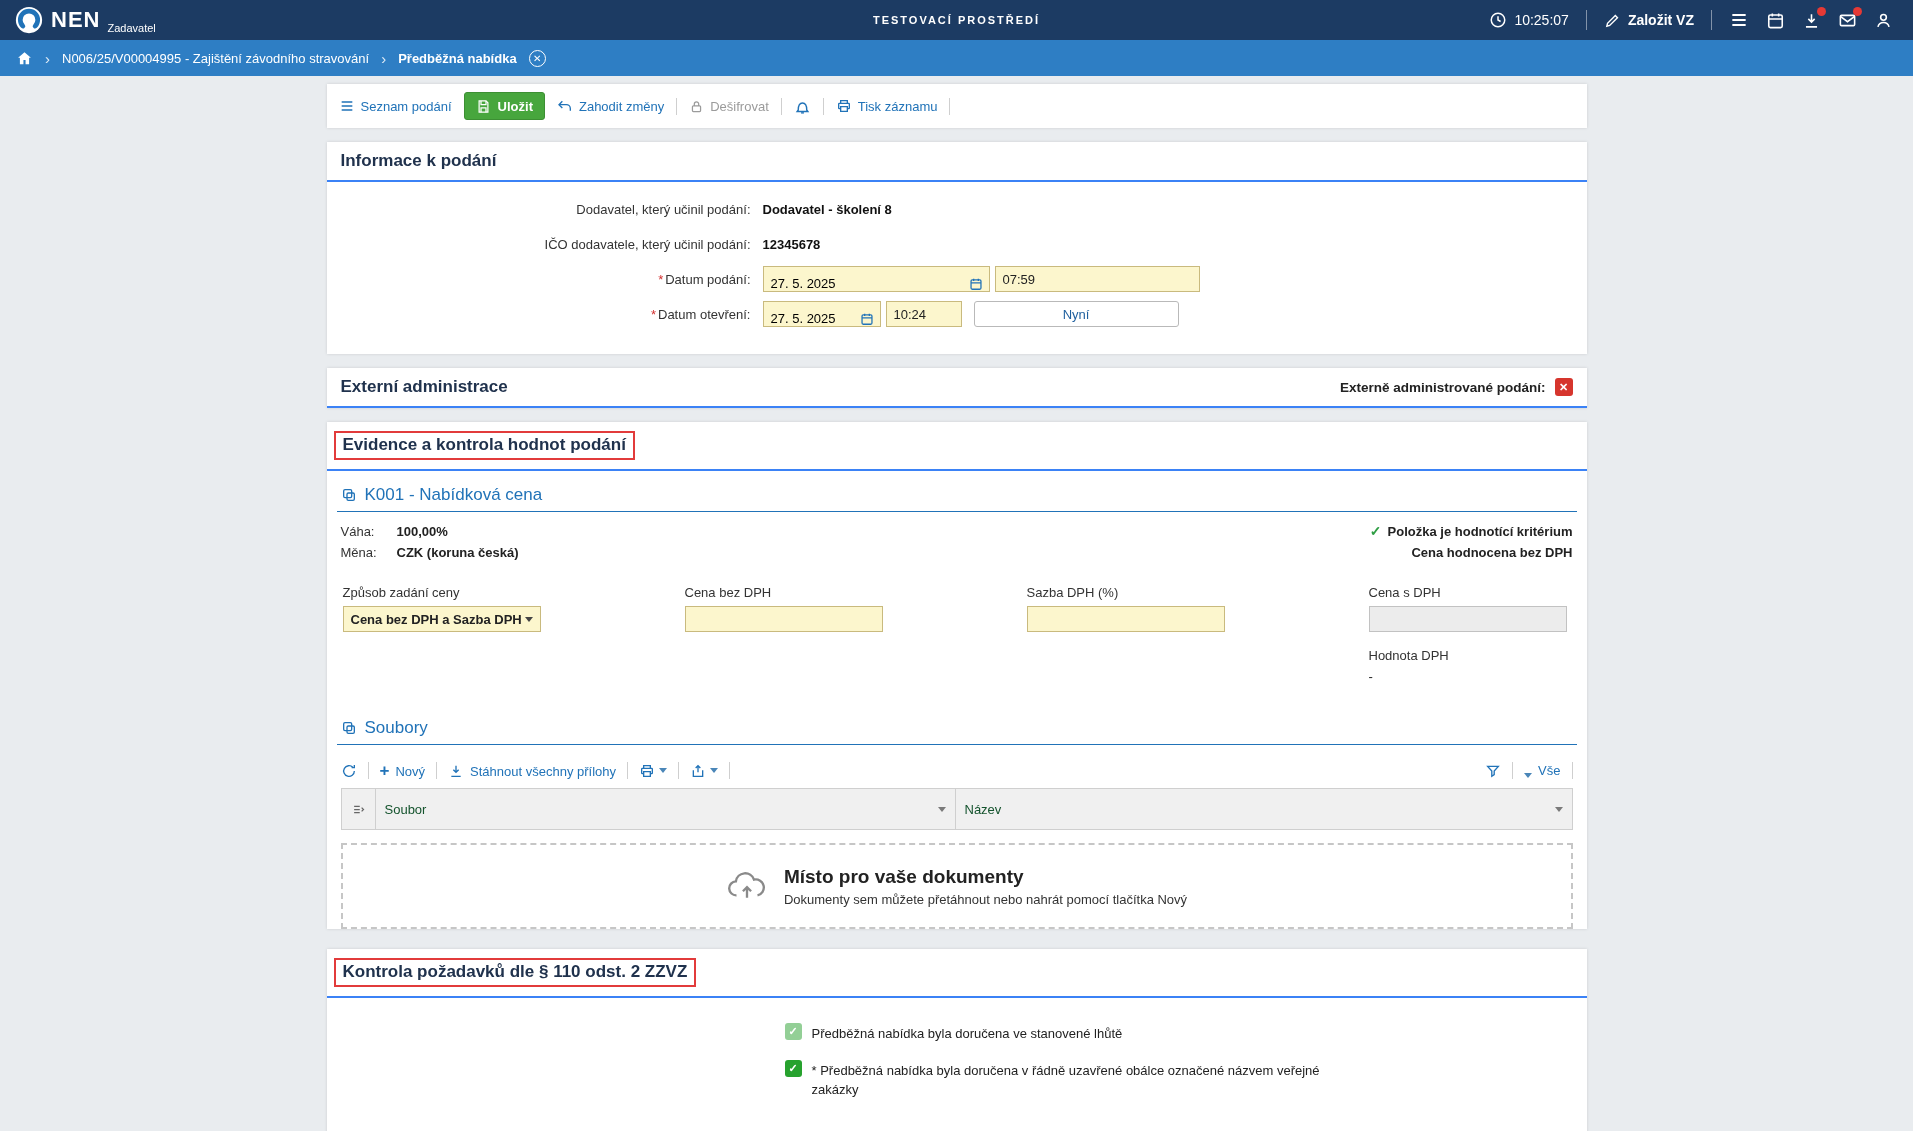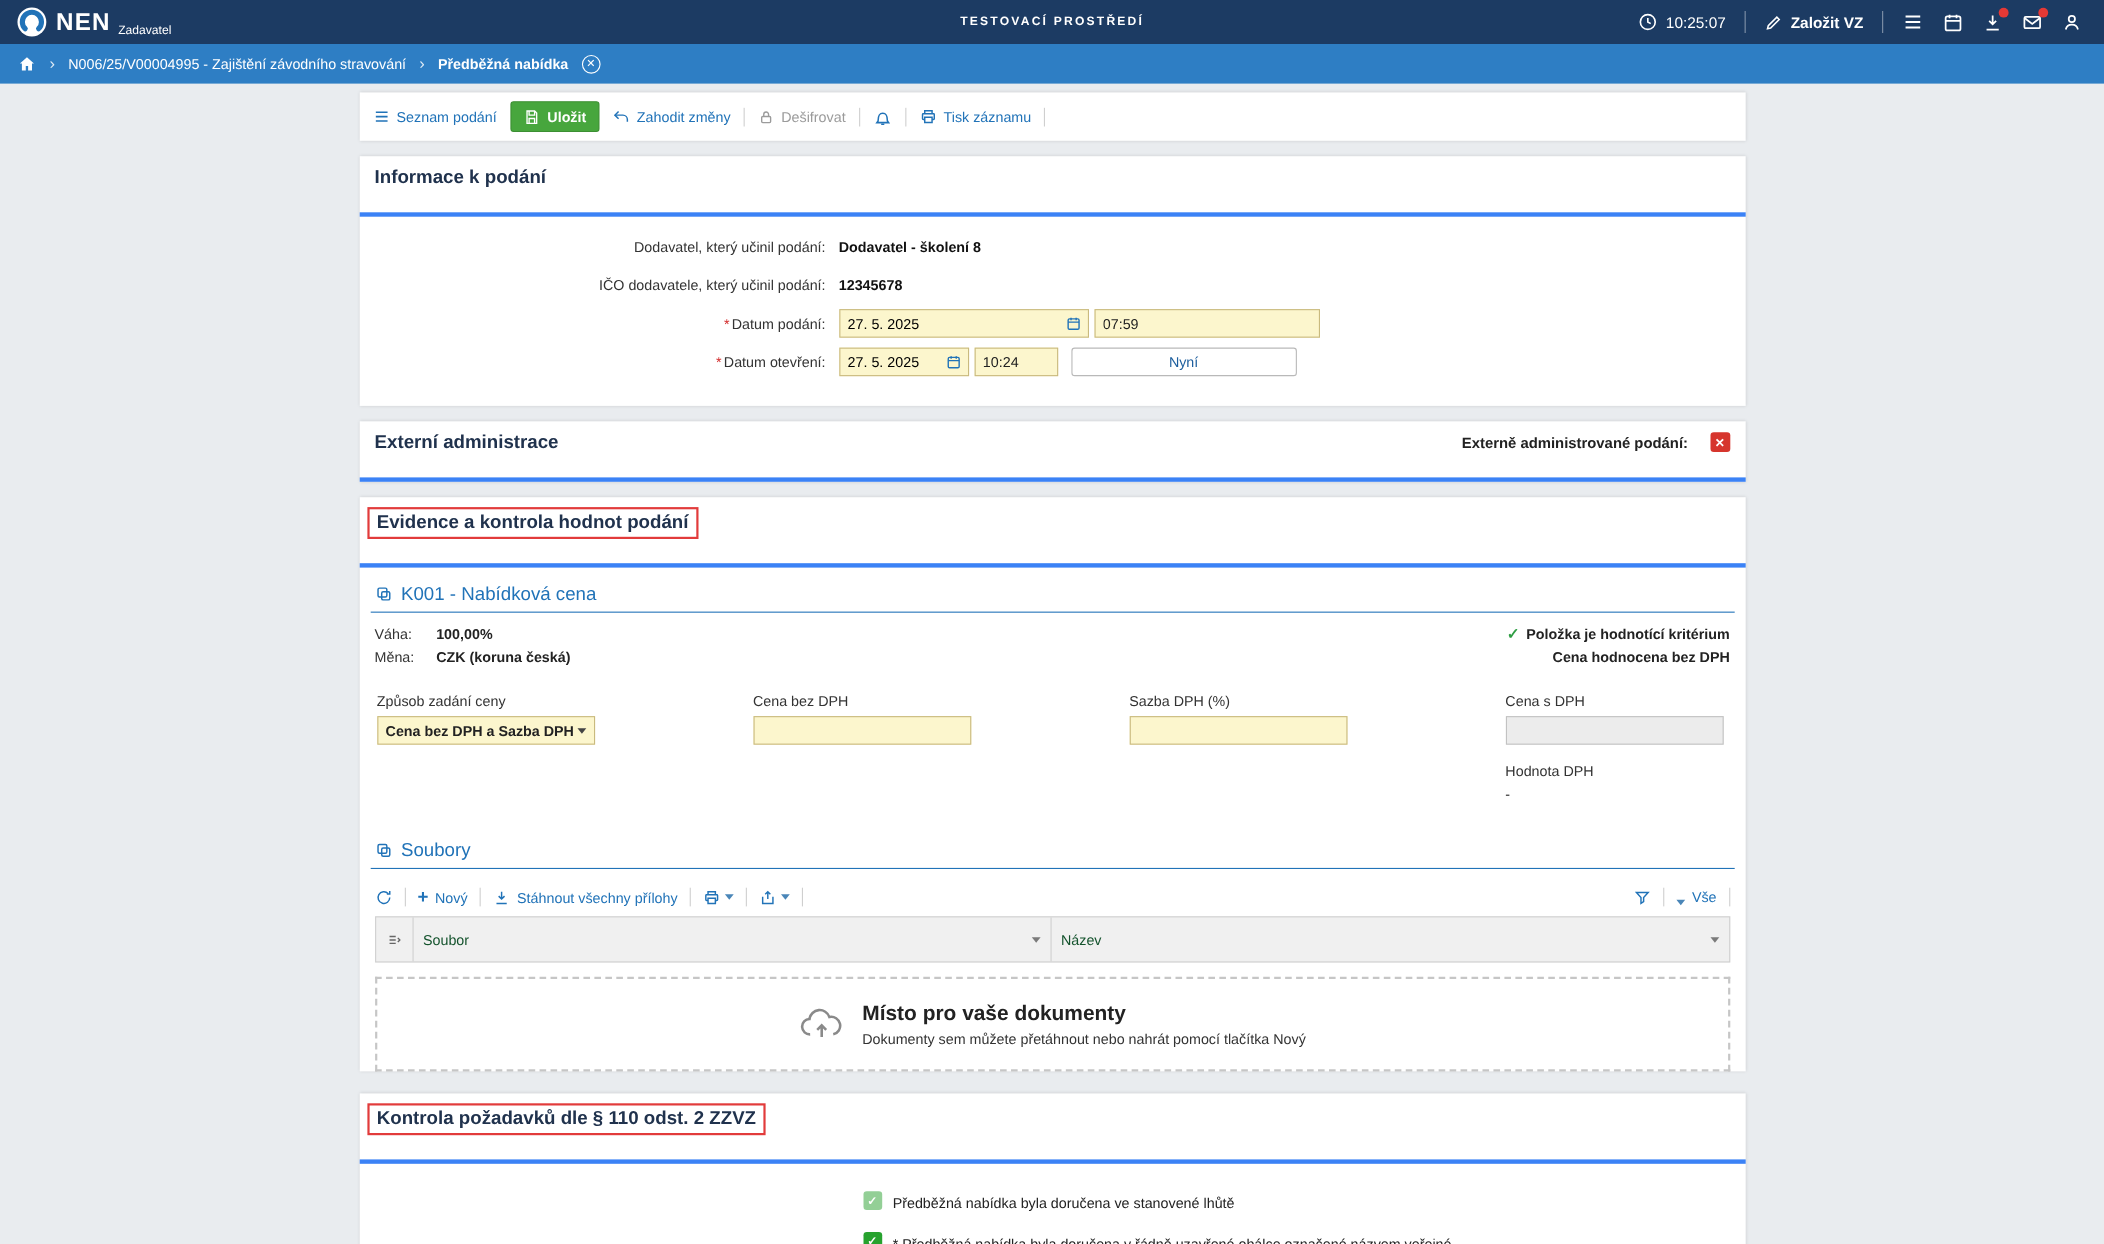--- a/index.html
+++ b/index.html
@@ -39,25 +39,25 @@
   .crumb-sep { color: rgba(255,255,255,.85); font-size: 15px; line-height: 1; }
   .crumb-close {
     width: 17px; height: 17px; border: 1.5px solid #fff; border-radius: 50%;
     display: flex; align-items: center; justify-content: center; font-size: 10px; cursor: pointer;
   }
 
   
   .page { width: 1260px; margin: 0 auto; padding-top: 8px; }
   .card { background: #fff; margin-bottom: 14px; box-shadow: 0 0 3px rgba(0,0,0,.13); }
   .card-heading {
-    padding: 9px 14px 22px; border-bottom: 4px solid #3b82f6;
+    padding: 9px 14px 9px; border-bottom: 2px solid #3b82f6;
     display: flex; align-items: center;
   }
   .card-heading h2 { margin: 0; font-size: 17px; color: #20324d; }
-  .heading-right { margin-left: auto; display: flex; align-items: center; gap: 20px; font-size: 13.5px; font-weight: bold; justify-content: space-between; }
+  .heading-right { margin-left: auto; display: flex; align-items: center; gap: 9px; font-size: 13.5px; font-weight: bold; justify-content: space-between; }
   .red-outline { border: 2px solid #e23b3b; padding: 2px 7px 3px; display: inline-block; margin-left: -7px; }
 
   
   .toolbar-card { display: flex; align-items: center; padding: 8px 12px; gap: 12px; }
   .tlink { display: flex; align-items: flex-end; gap: 6px; color: #2173b8; cursor: pointer; }
   .tlink.disabled { color: #9b9b9b; cursor: default; }
   .vsep2 { width: 1px; height: 17px; background: #cfcfcf; }
   .btn-green {
     display: flex; align-items: center; gap: 7px; height: 28px; padding: 0 11px;
     background: #47a63d; border: 1px solid #3c8f33; border-radius: 3px;
@@ -68,21 +68,21 @@
   .info-body { padding: 14px 0 18px; }
   .frow { display: flex; align-items: center; margin-bottom: 9px; min-height: 26px; }
   .flabel { width: 436px; flex-shrink: 0; text-align: right; padding-right: 12px; color: #333; }
   .star { color: #d32f2f; margin-right: 2px; }
   .fvalue { display: flex; align-items: center; gap: 5px; font-weight: bold; color: #111; }
   .inp {
     background: #fcf6cd; border: 1px solid #c9ba7e; height: 26px;
     font-size: 13px; font-family: inherit; padding: 0 7px; color: #222;
   }
   .date-wrap {
-    display: flex; align-items: center; gap: 4px;
+    display: flex; align-items: flex-end; gap: 4px;
     background: #fcf6cd; border: 1px solid #c9ba7e; height: 26px; padding: 0 6px 0 7px;
   }
   .date-wrap input { border: none; background: transparent; font-size: 13px; font-family: inherit; padding: 0; flex: 1; min-width: 0; }
   .w227 { width: 227px; } .w205 { width: 205px; } .w118 { width: 118px; } .w92 { width: 76px; } .w198 { width: 198px; }
   .btn-nyni {
     width: 205px; height: 26px; margin-left: 7px;
     background: #fff; border: 1px solid #b9b9b9; border-radius: 3px;
     color: #1e5f9e; font-size: 13px; font-family: inherit; cursor: pointer;
   }
 

